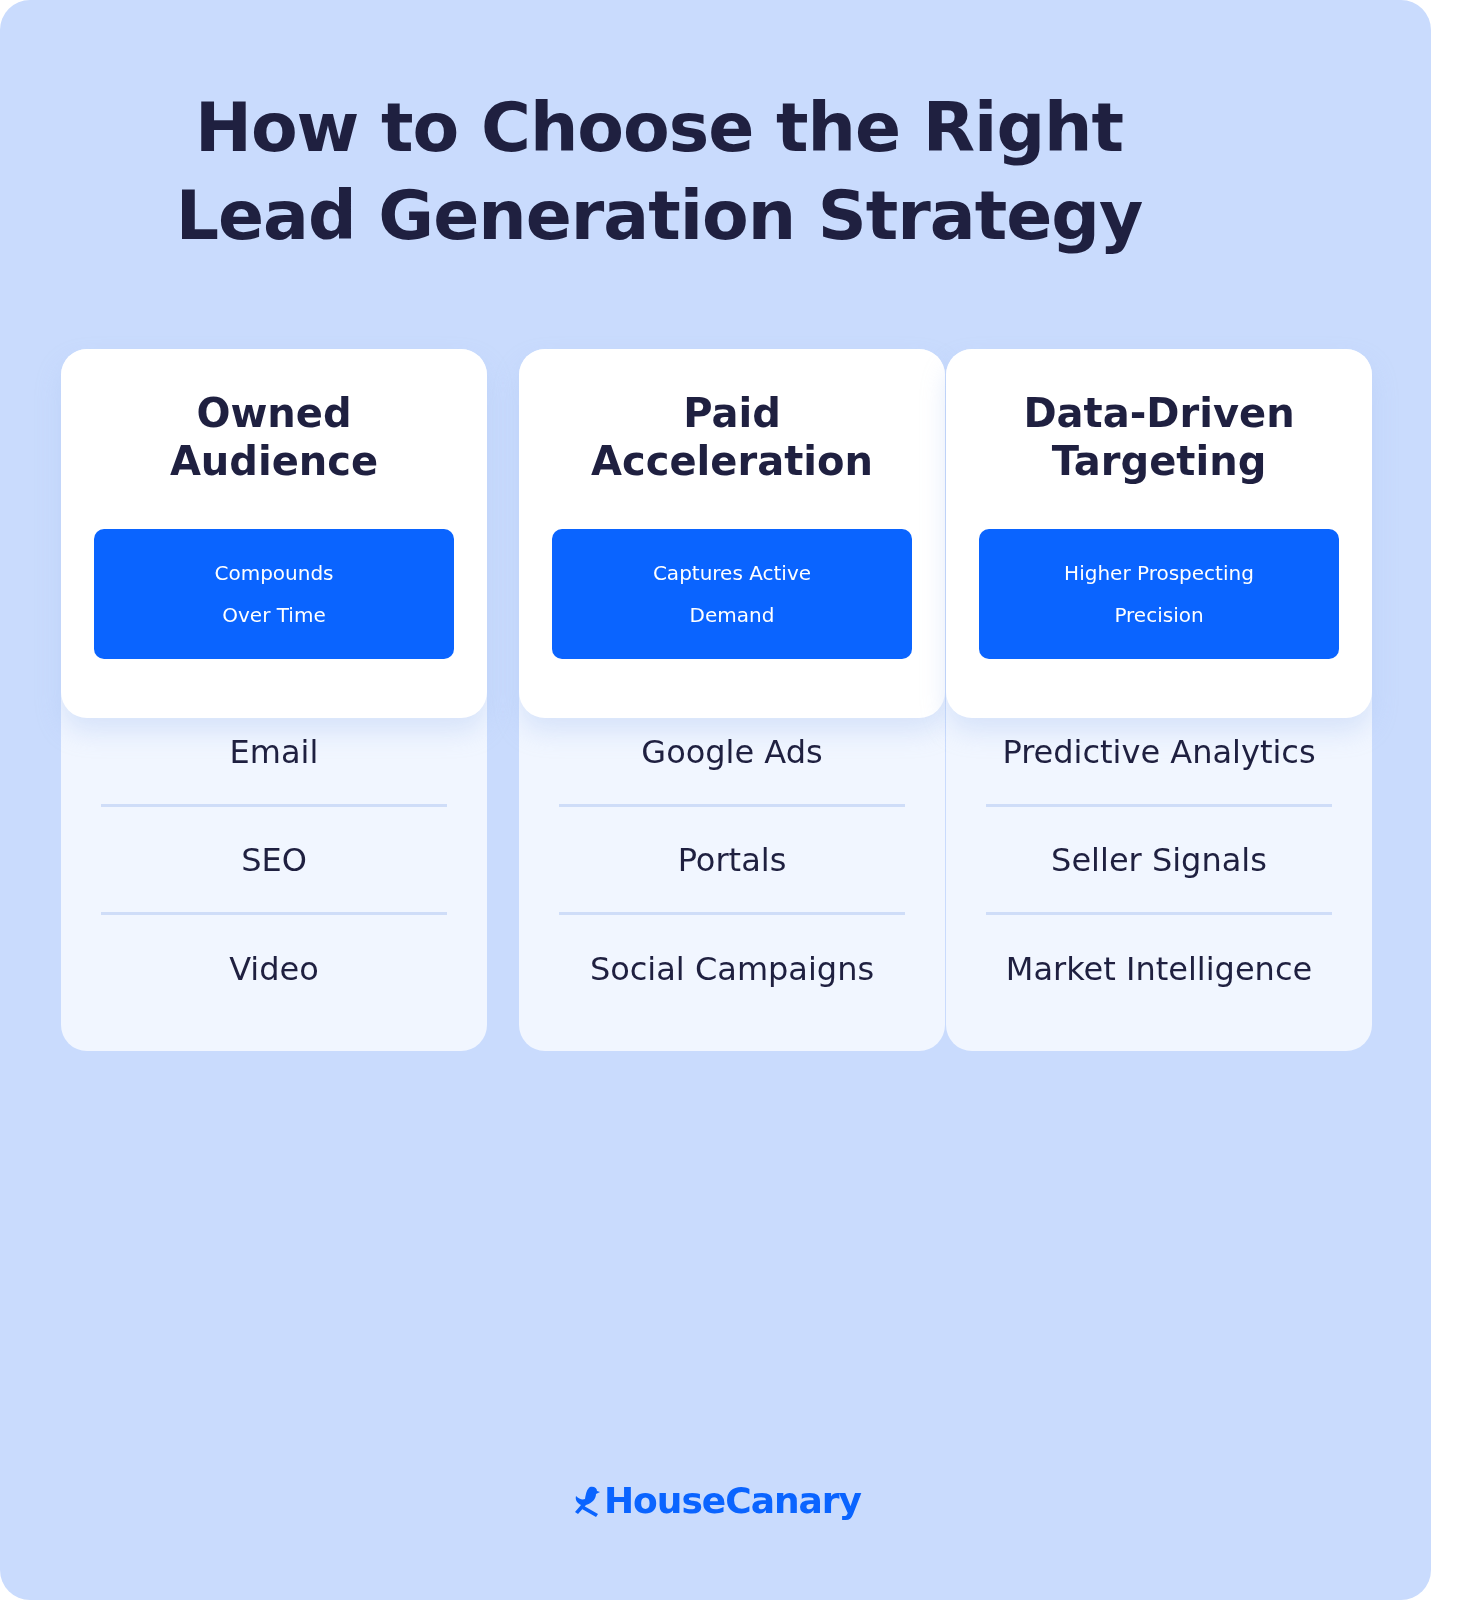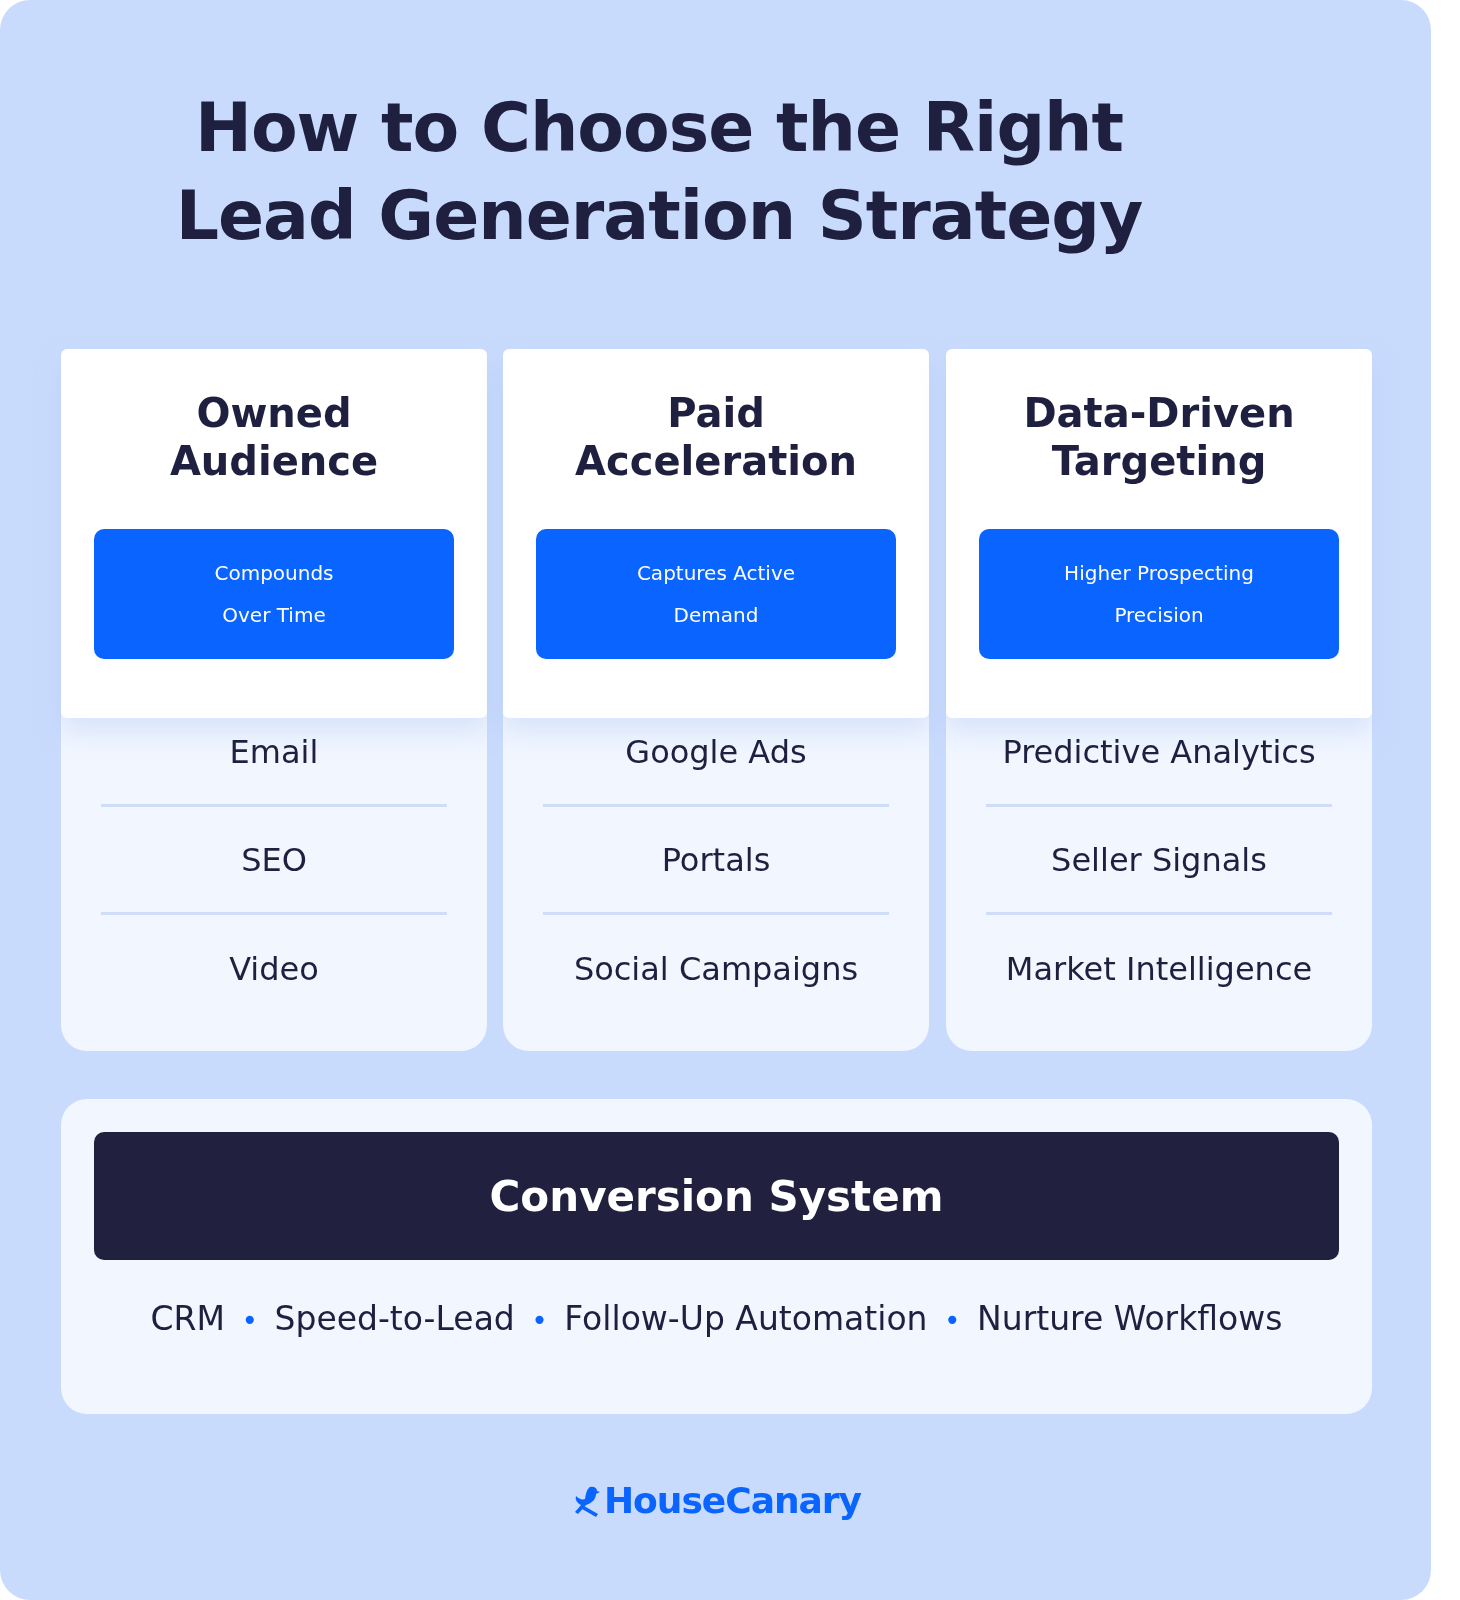--- a/index.html
+++ b/index.html
@@ -8,21 +8,21 @@
   .panel { position: absolute; left: 0; top: 0; width: 1431px; height: 1600px;
            background: #c9dbfd; border-radius: 30px; }
   .title { position: absolute; left: 0; width: 1318px; top: 84px; text-align: center;
            font-family: "DejaVu Sans", sans-serif; font-weight: bold; font-size: 68px;
            line-height: 88px; letter-spacing: -1px; color: #1f2040; }
   .title span { display: block; }
 
   .col { position: absolute; top: 349px; width: 426px; height: 702px;
          background: #f1f6ff; border-radius: 26px; }
   .col-top { position: absolute; left: 0; top: 0; width: 426px; height: 369px;
-             background: #ffffff; border-radius: 6px;
+             background: #ffffff; border-radius: 26px;
              box-shadow: 0 14px 24px rgba(170, 195, 240, 0.35); }
   .col-title { position: absolute; left: 0; width: 100%; top: 40px; text-align: center;
                font-family: "DejaVu Sans", sans-serif; font-weight: bold; font-size: 40px;
                line-height: 48px; color: #1f2040; }
   .col-title span { display: block; }
   .badge { position: absolute; left: 33px; top: 180px; width: 360px; height: 130px;
            background: #0a64ff; border-radius: 10px; color: #ffffff; text-align: center;
            display: flex; flex-direction: column; justify-content: center;
            font-family: "DejaVu Sans", sans-serif; font-size: 20px; line-height: 42px; }
   .items { position: absolute; left: 40px; top: 350px; width: 346px; }
@@ -68,21 +68,21 @@
         <span>Over Time</span>
       </div>
     </div>
     <div class="items">
       <div class="item">Email</div>
       <div class="item">SEO</div>
       <div class="item">Video</div>
     </div>
   </div>
 
-  <div class="col" style="left:503px;">
+  <div class="col" style="left:519px;">
     <div class="col-top">
       <div class="col-title">
         <span>Paid</span>
         <span>Acceleration</span>
       </div>
       <div class="badge">
         <span>Captures Active</span>
         <span>Demand</span>
       </div>
     </div>
@@ -104,32 +104,20 @@
         <span>Precision</span>
       </div>
     </div>
     <div class="items">
       <div class="item">Predictive Analytics</div>
       <div class="item">Seller Signals</div>
       <div class="item">Market Intelligence</div>
     </div>
   </div>
 
-  <div class="conv">
-    <div class="conv-bar">Conversion System</div>
-    <div class="conv-list">
-      <span>CRM</span>
-      <span class="dot">•</span>
-      <span>Speed-to-Lead</span>
-      <span class="dot">•</span>
-      <span>Follow-Up Automation</span>
-      <span class="dot">•</span>
-      <span>Nurture Workflows</span>
-    </div>
-  </div>
 
   <div class="logo">
     <svg width="34" height="34" viewBox="0 0 34 34">
       <path d="M20 3 C24 2 27 4 27 7 L30 8 L26 10 C26 15 22 19 16 21 L8 30 L5 28 L11 21 C7 19 5 16 6 12 C9 15 12 16 15 15 C16 9 17 5 20 3 Z" fill="#0a64ff"></path>
       <path d="M14 22 L28 30 L26 33 L12 25 Z" fill="#0a64ff"></path>
     </svg>
     <span class="logo-text">HouseCanary</span>
   </div>
 
 </div>

